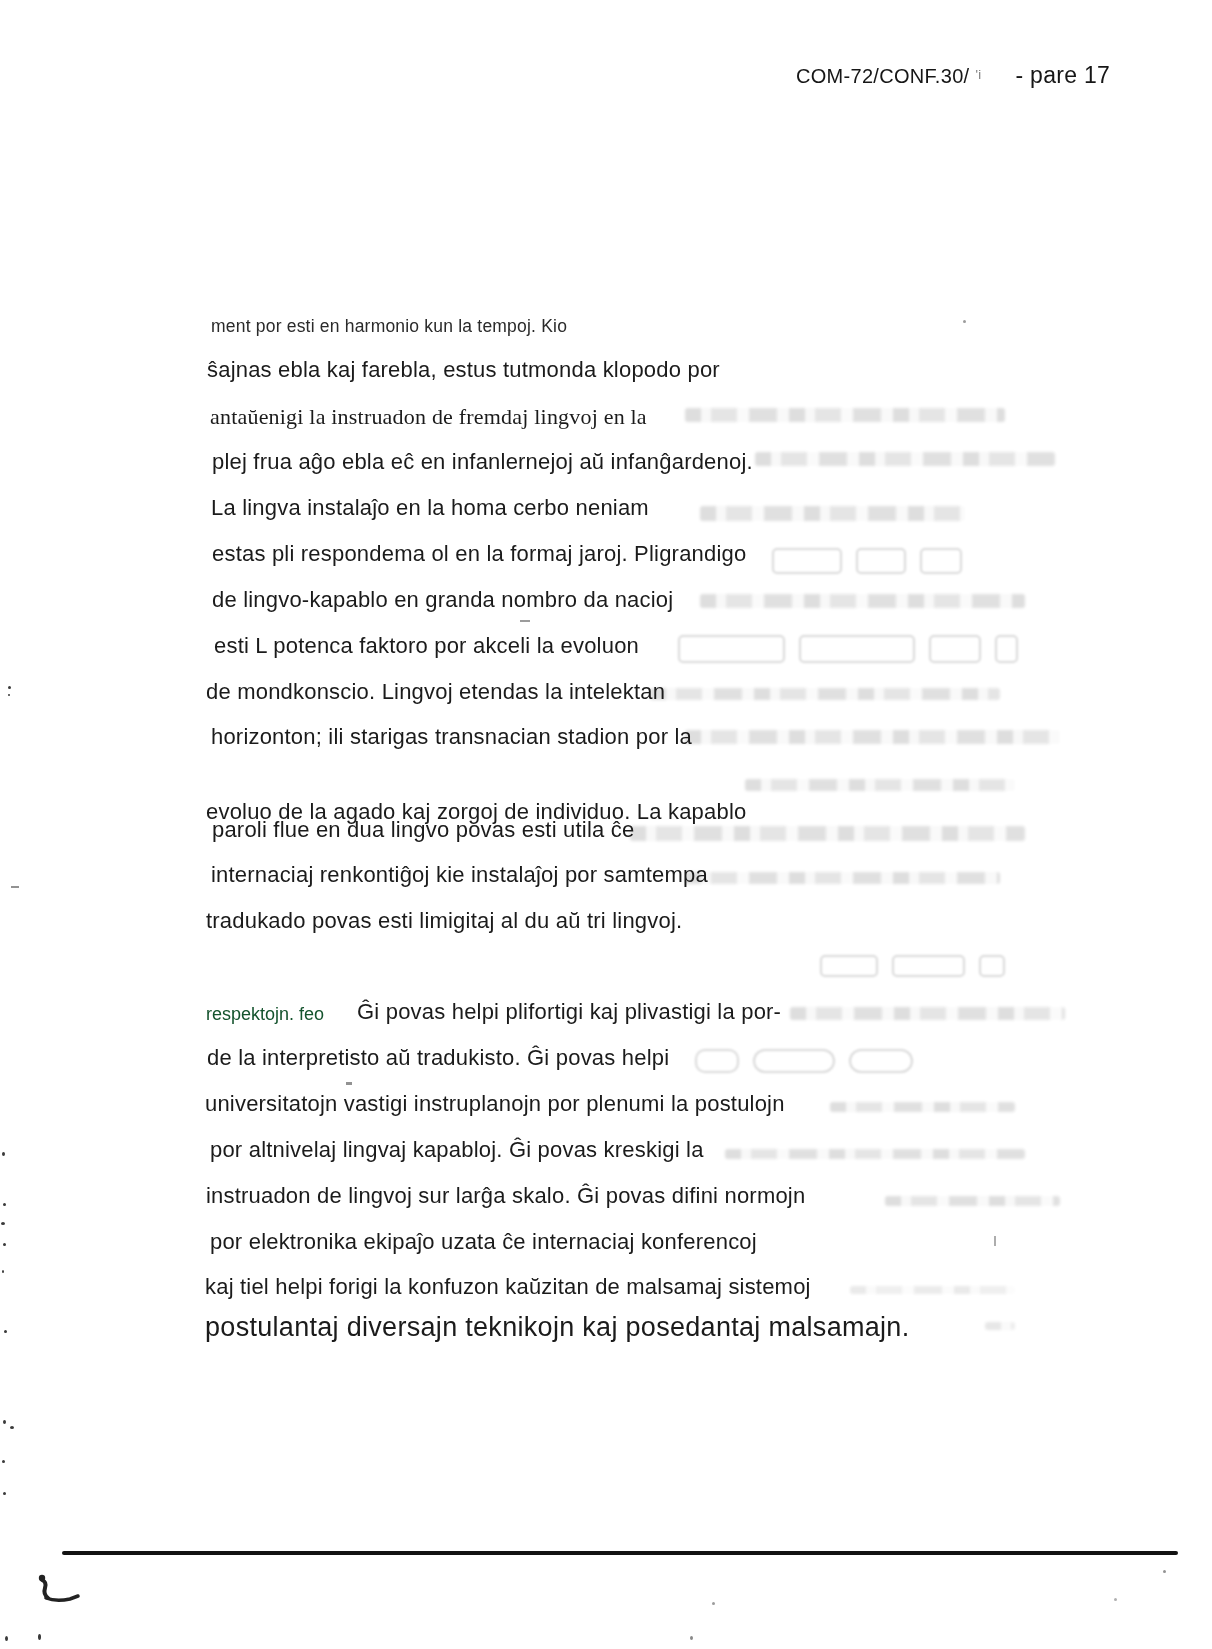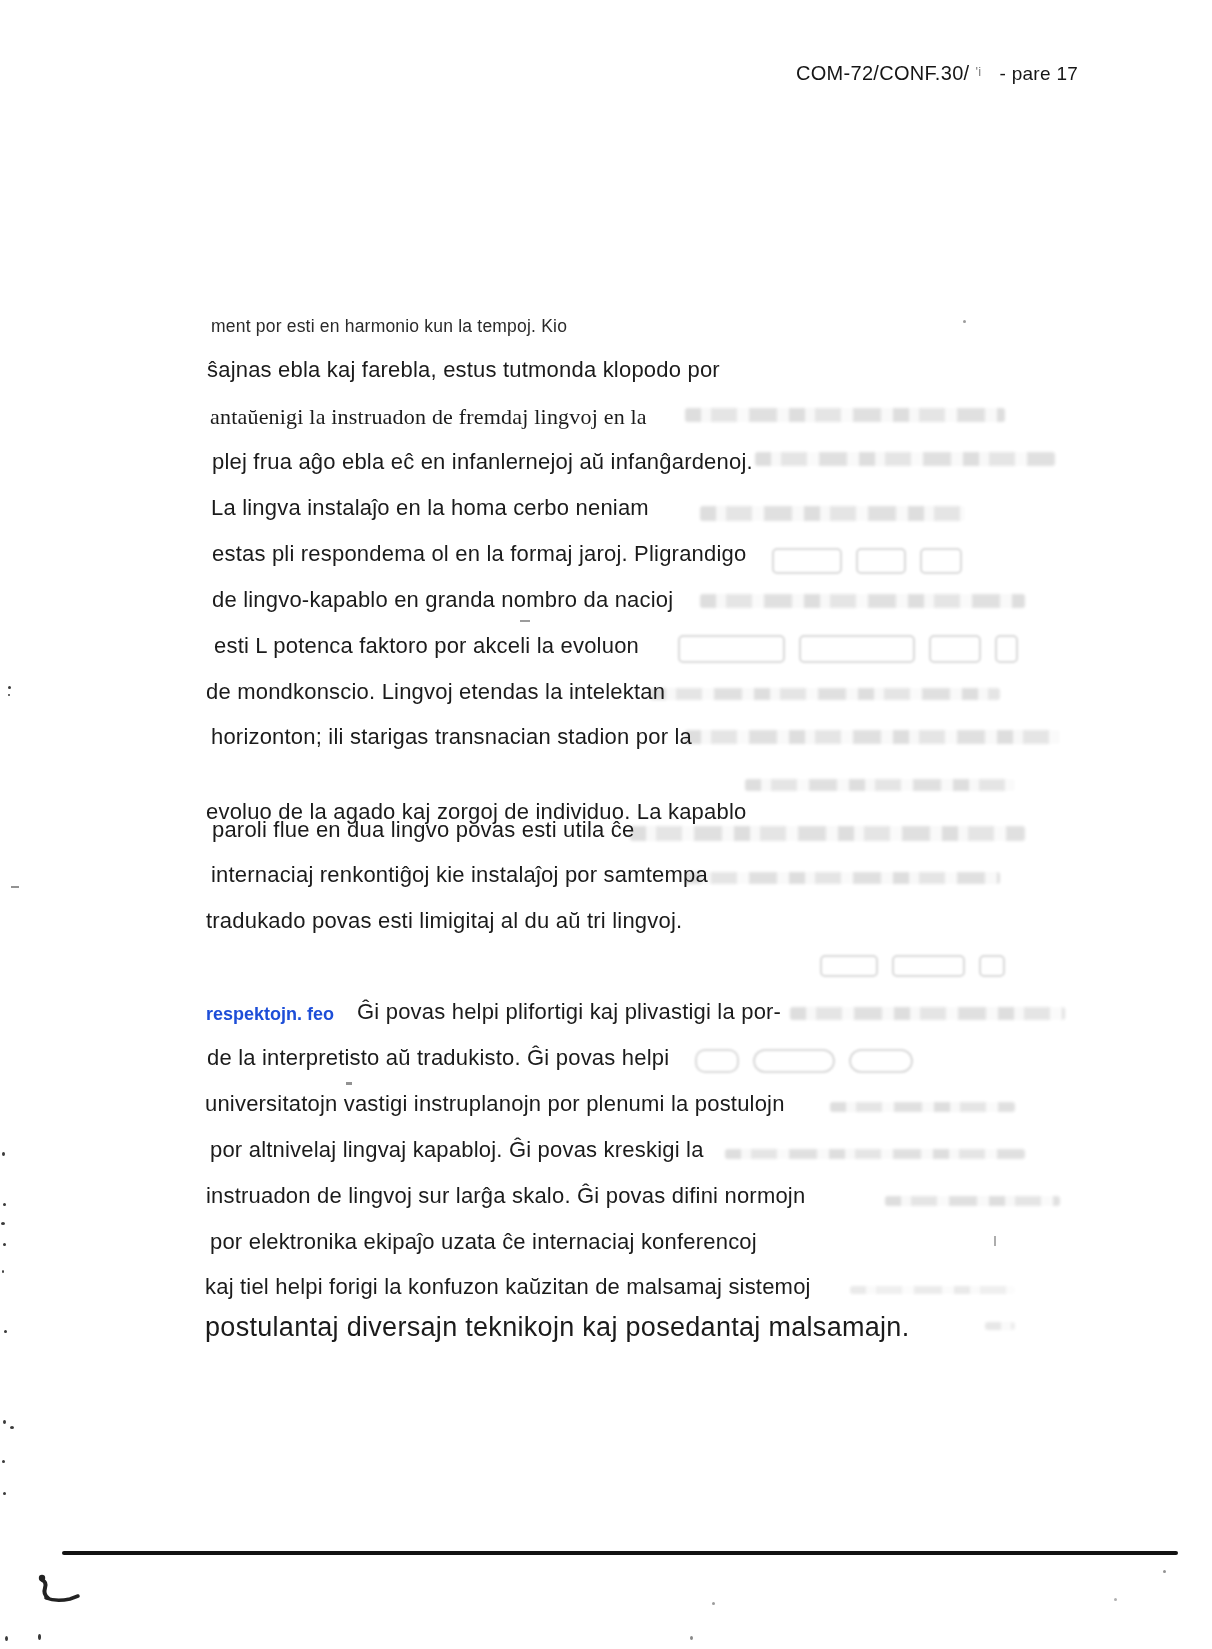--- a/index.html
+++ b/index.html
@@ -14,32 +14,32 @@
   .hdr{
     position:absolute;top:62px;left:796px;
     font-size:20px;letter-spacing:.3px;color:#161616;
     white-space:nowrap;
   }
   .hdr .ref{display:inline-block;}
   .hdr .suffix{
     display:inline-block;font-size:13px;color:#7a7a7a;
     transform:translateY(-4px);margin:0 10px 0 6px;
   }
-  .hdr .pg{display:inline-block;font-size:19px;margin-left:8px;}
+  .hdr .pg{display:inline-block;font-size:23px;margin-left:24px;}
   .line{
     position:absolute;
     font-size:22px;
     letter-spacing:.2px;
     white-space:nowrap;
     color:#1b1b1b;
   }
   .small{font-size:17.5px;color:#2a2a2a;}
   .big{font-size:27px;letter-spacing:.3px;}
   .mnote{
-    position:absolute;font-size:18px;color:#1d4ed8;white-space:nowrap;font-weight:bold;
+    position:absolute;font-size:18px;color:#14532d;white-space:nowrap;
   }
   
   .ghost{
     position:absolute;
     background:repeating-linear-gradient(90deg,
       rgba(40,40,40,.55) 0 16px, rgba(40,40,40,.12) 16px 26px,
       rgba(40,40,40,.42) 26px 52px, rgba(40,40,40,.08) 52px 64px,
       rgba(40,40,40,.5) 64px 92px, rgba(40,40,40,.1) 92px 104px);
     filter:blur(1.6px);
     opacity:.28;

